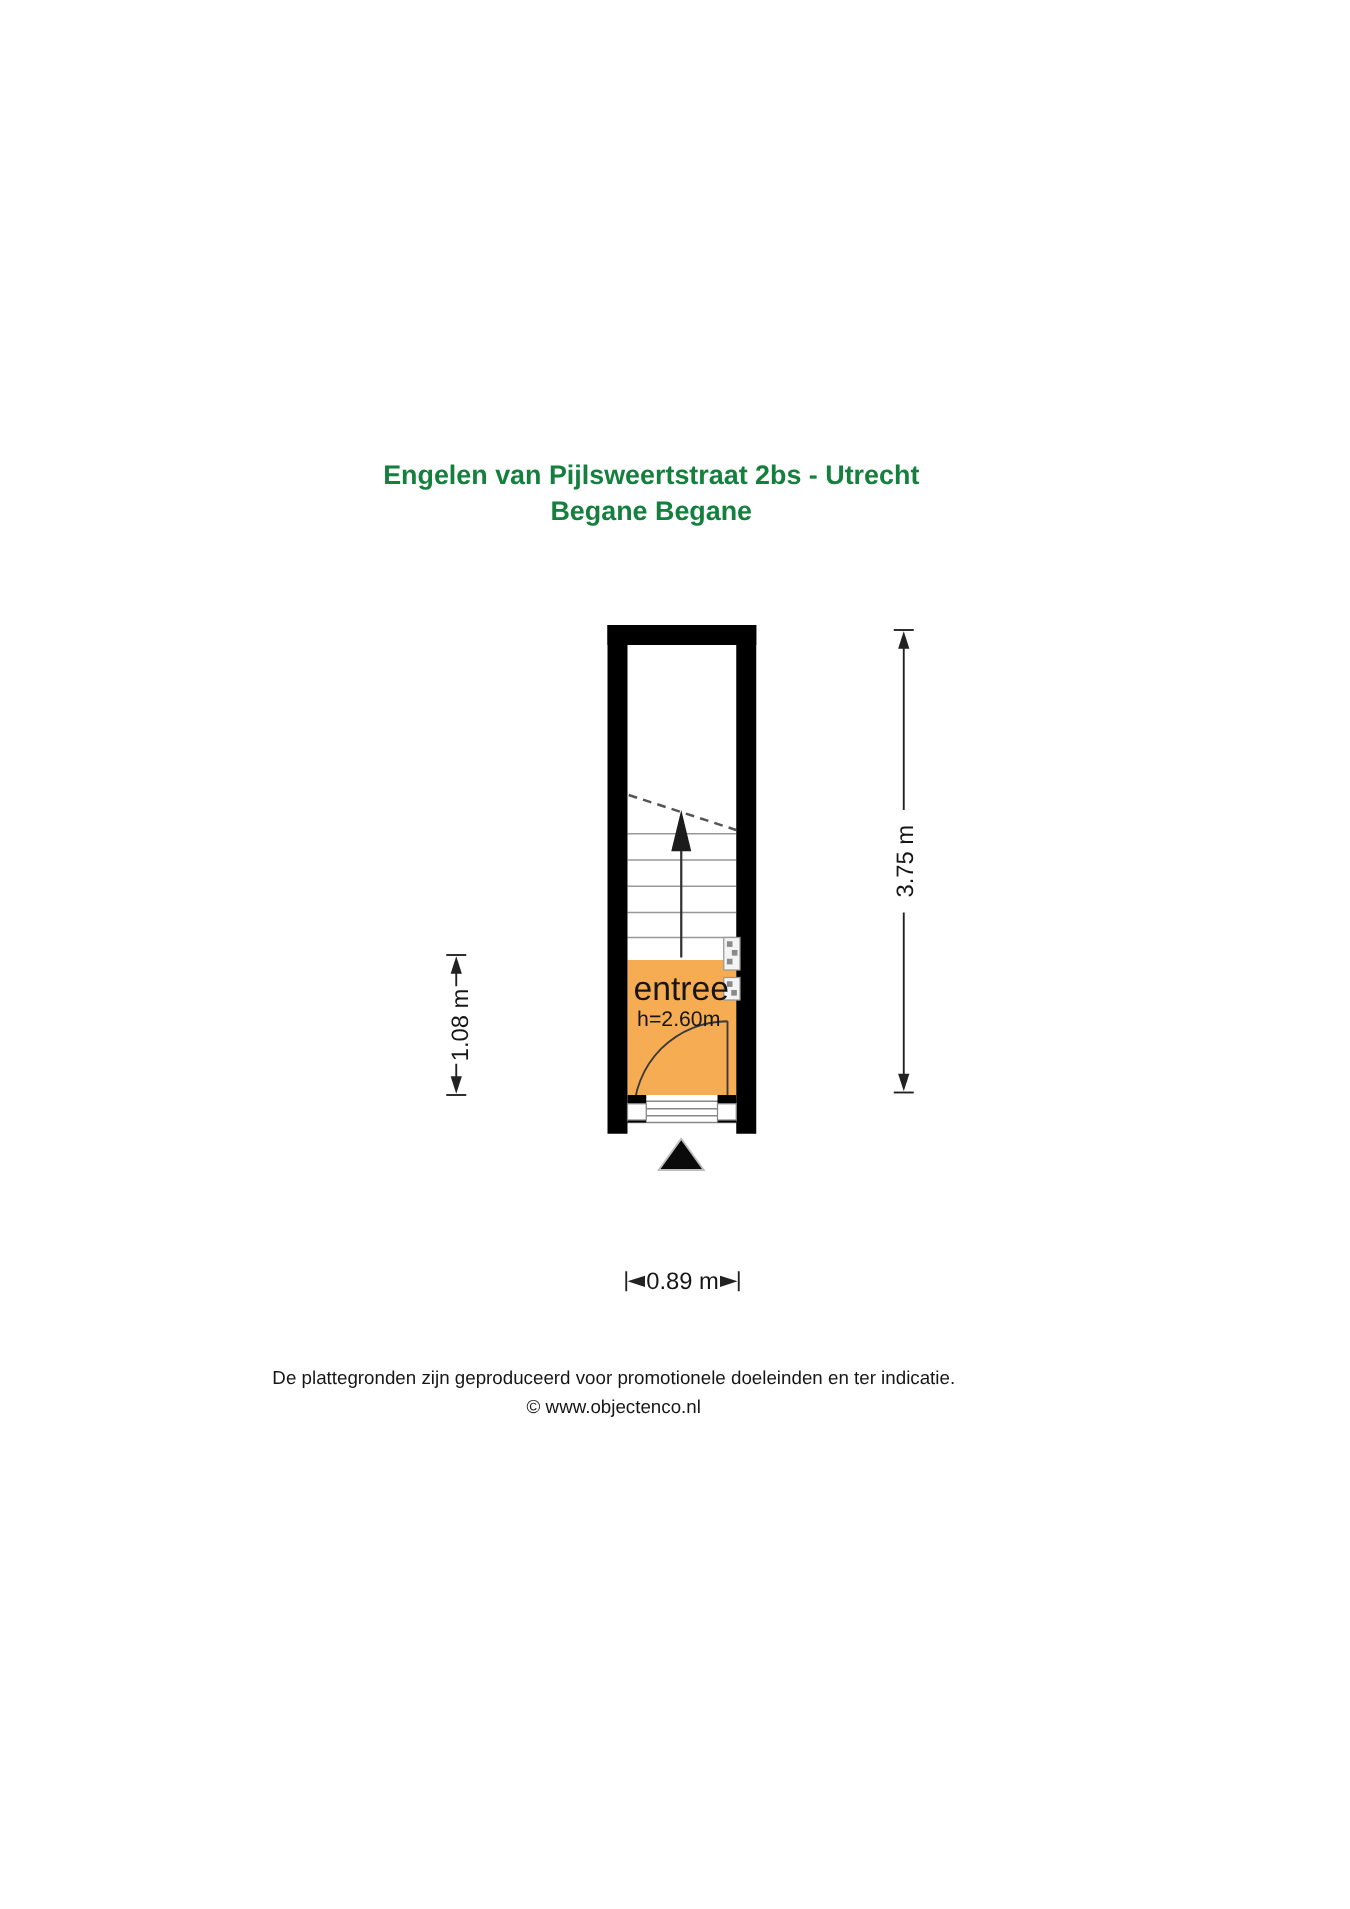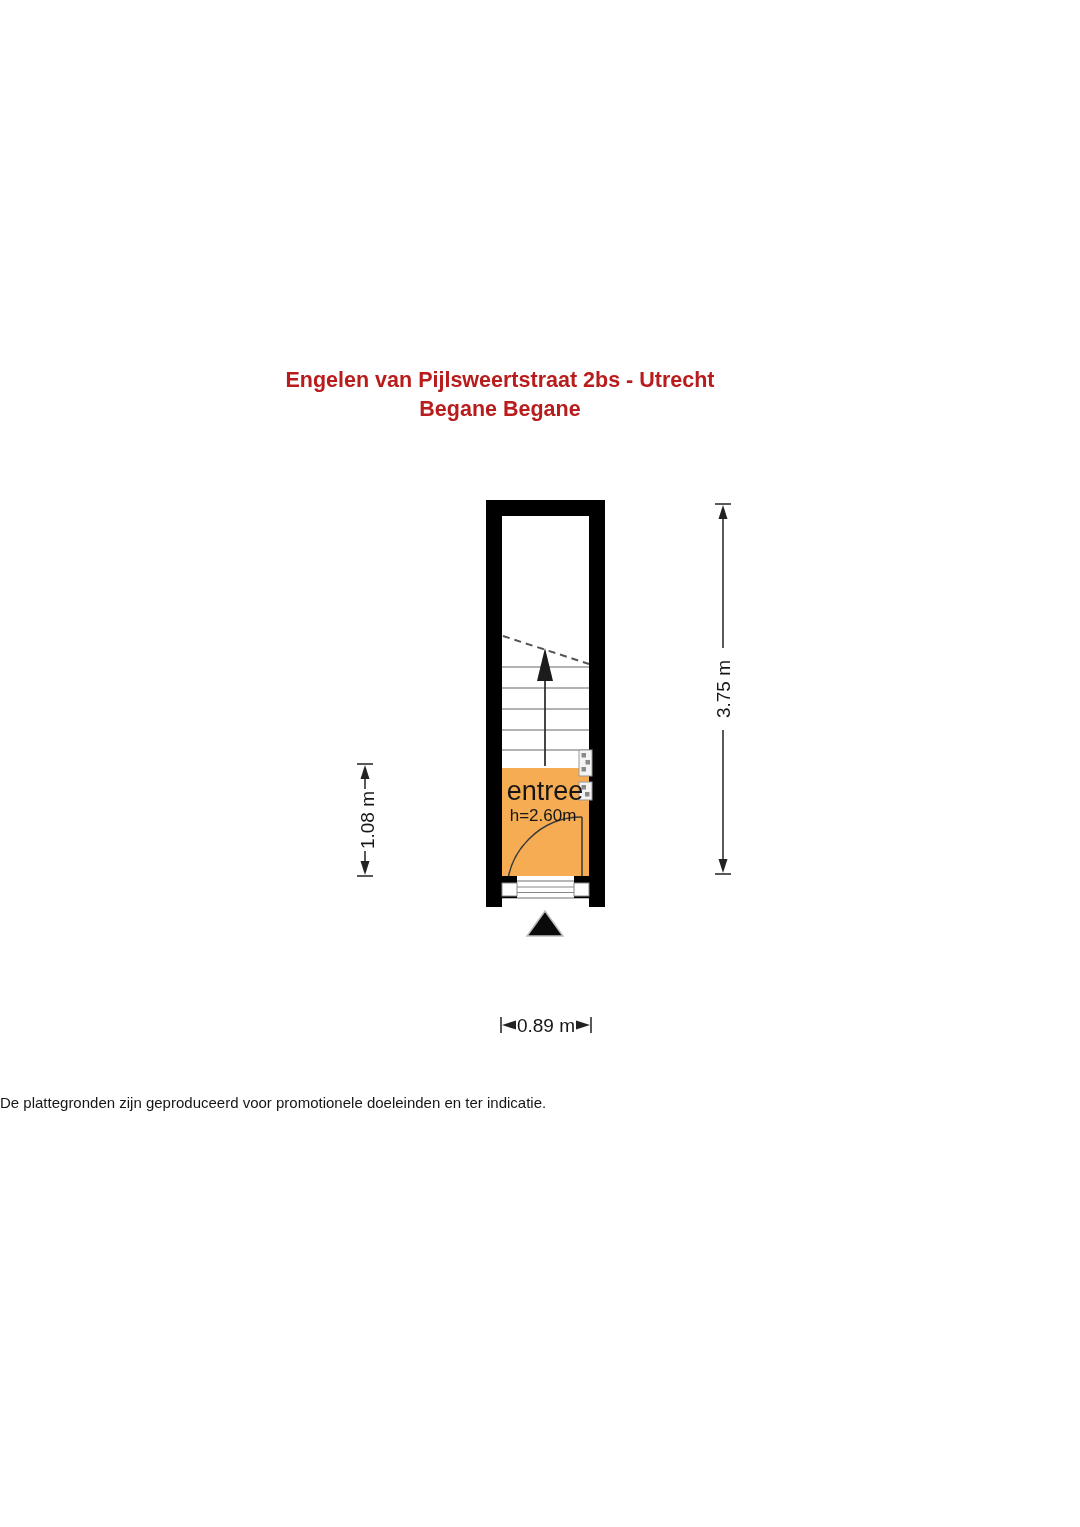--- a/index.html
+++ b/index.html
@@ -4,25 +4,26 @@
 <style>
   html,body{margin:0;padding:0;}
   body{
     width:1080px;height:1527px;position:relative;background:#ffffff;
     font-family:"Liberation Sans", sans-serif;color:#111;
     overflow:hidden;
   }
   .title-block{
     position:absolute;top:366px;left:0;width:1000px;
     text-align:center;font-weight:bold;font-size:21.5px;line-height:29px;
-    color:#b91c1c;
+    color:#15803d;
+    padding-left:21px;
   }
   .footer-block{
     position:absolute;top:1092px;left:0;width:982px;
-    font-size:15px;line-height:22.5px;color:#161616;
+    text-align:center;font-size:15px;line-height:22.5px;color:#161616;
   }
   svg{position:absolute;top:0;left:0;}
   svg text{font-family:"Liberation Sans", sans-serif;fill:#161616;}
   .room-label{font-size:27px;}
   .room-sub{font-size:17px;}
   .dim-label{font-size:19px;}
 </style>
 </head>
 <body>
 
@@ -111,13 +112,14 @@
     <line x1="501" y1="1017" x2="501" y2="1033"></line>
     <line x1="591" y1="1017" x2="591" y2="1033"></line>
   </g>
   <polygon points="502,1025 516,1020.5 516,1029.5" fill="#222"></polygon>
   <polygon points="590,1025 576,1020.5 576,1029.5" fill="#222"></polygon>
   <text x="546" y="1031.5" text-anchor="middle" class="dim-label">0.89 m</text>
 </svg>
 
 <div class="footer-block">
   <div>De plattegronden zijn geproduceerd voor promotionele doeleinden en ter indicatie.</div>
+  <div>© www.objectenco.nl</div>
 </div>
 
 </body></html>

